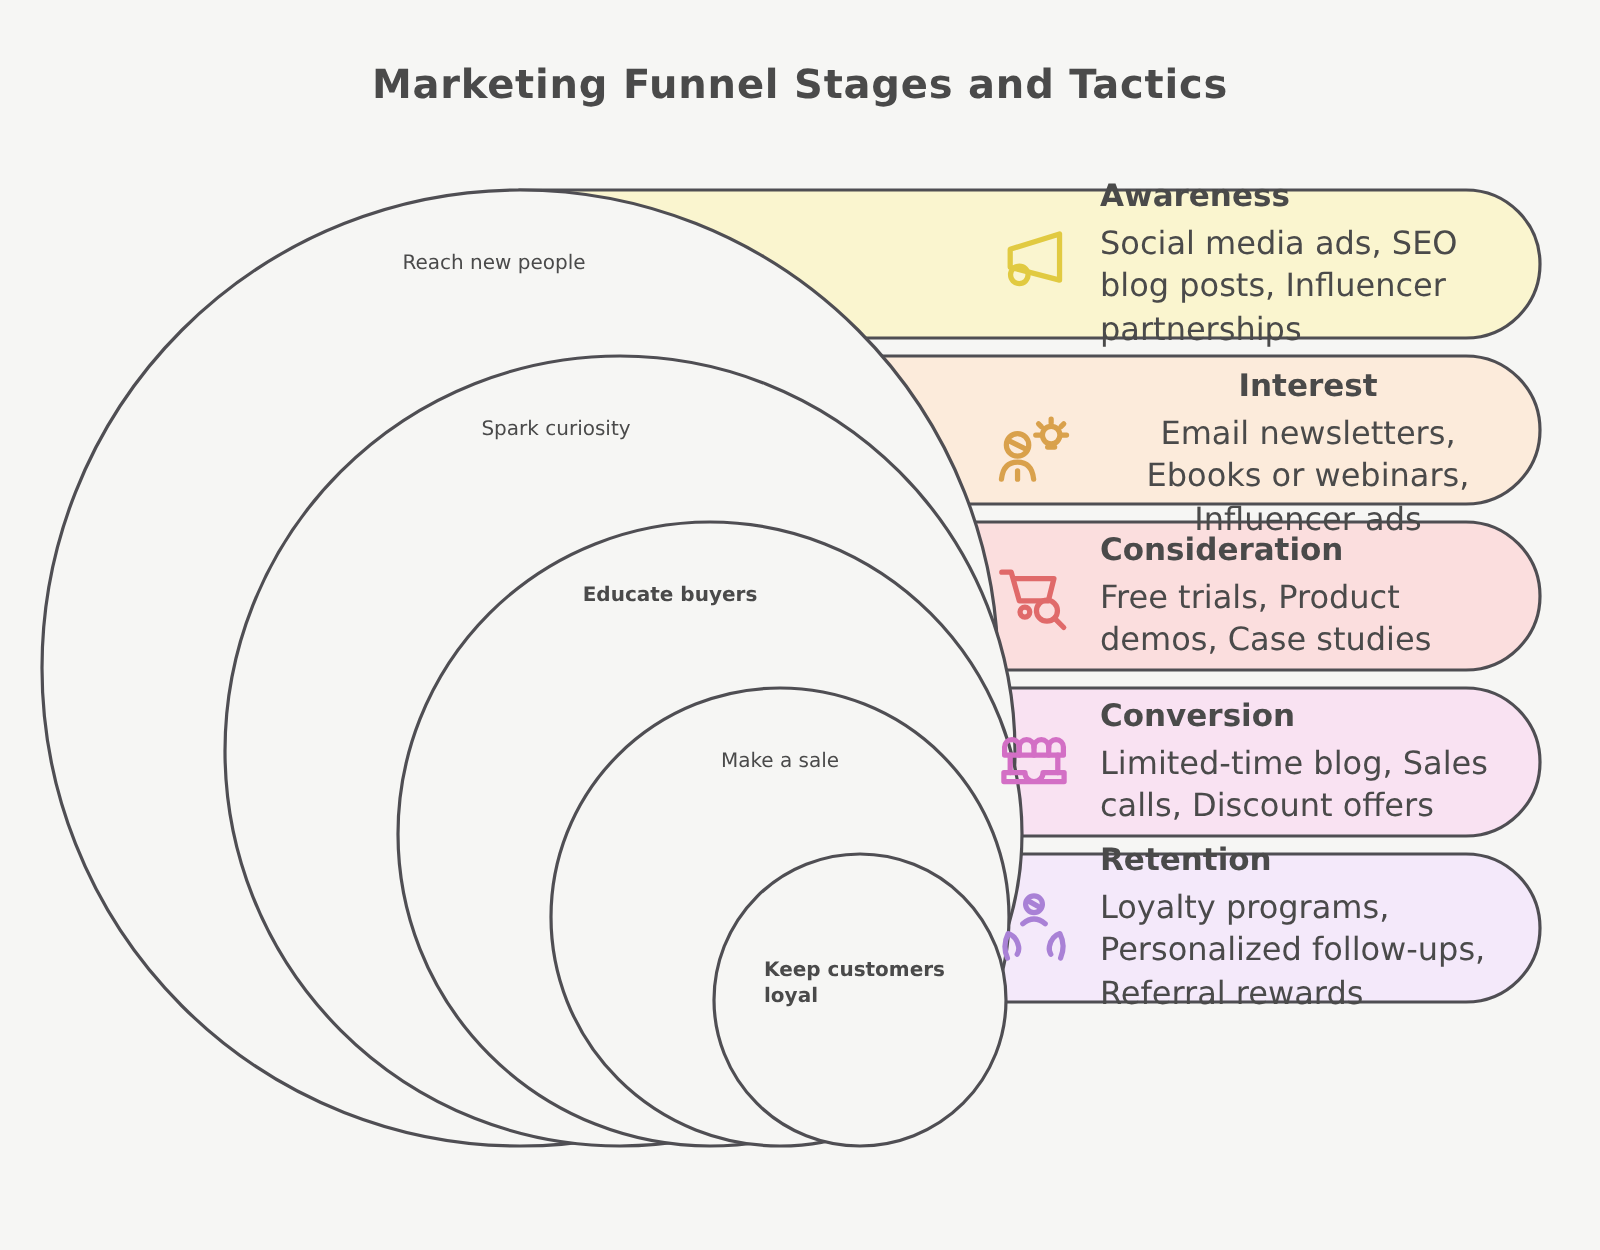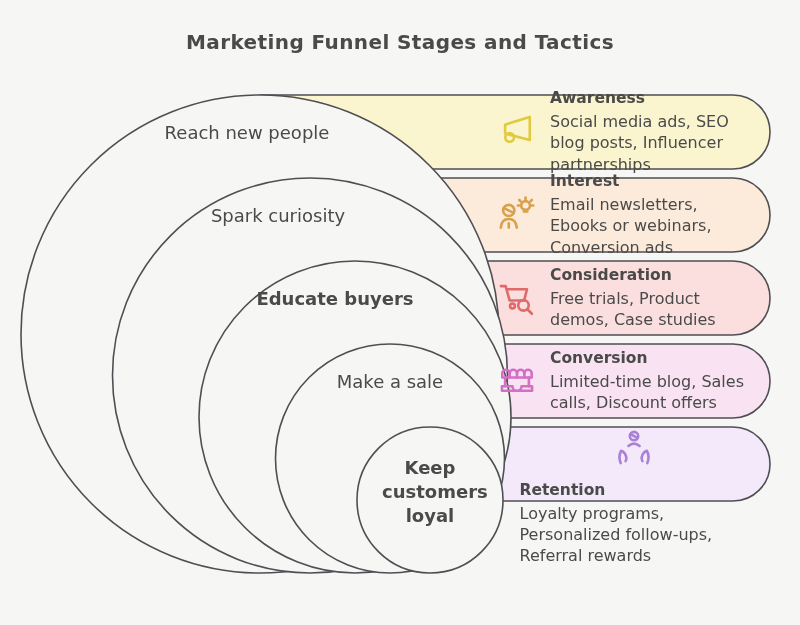--- a/index.html
+++ b/index.html
@@ -17,21 +17,21 @@
   .stage{position:relative;width:800px;height:625px;}
   .shapes{position:absolute;left:0;top:0;}
   .band{stroke:var(--outline);stroke-width:1.6;}
   .fcircle{fill:var(--background);stroke:var(--outline);stroke-width:1.6;}
   .page-title{
     position:absolute;left:0;top:30px;width:800px;text-align:center;
     font-size:20px;font-weight:700;letter-spacing:.4px;color:var(--text);
   }
   .clabel{
     position:absolute;transform:translate(-50%,-50%);
-    font-size:18px;color:var(--text);white-space:nowrap;text-align:center;
+    font-size:10px;color:var(--text);white-space:nowrap;
   }
   .clabel.wrap{white-space:normal;width:96px;line-height:1.32;font-weight:bold;}
   .band-row{
     position:absolute;left:496px;width:276px;height:74px;
     display:flex;align-items:center;gap:12px;
   }
   .band-icon{flex:0 0 42px;width:42px;height:42px;display:flex;align-items:center;justify-content:center;}
   .band-icon svg{width:42px;height:42px;}
   .band-text{flex:1;padding-right:14px;}
   .band-title{font-size:15.5px;font-weight:600;color:var(--text);margin-bottom:4px;}
@@ -73,35 +73,35 @@
         <path d="M19.3 3.4 V16.6 L5.2 12.9 V7.8 Z"></path>
         <circle cx="7.8" cy="15.1" r="2.5"></circle>
       </svg>
     </span>
     <div class="band-text">
       <div class="band-title">Awareness</div>
       <div class="band-sub">Social media ads, SEO blog posts, Influencer partnerships</div>
     </div>
   </div>
 
-  <div class="band-row" style="top:178px;">
+  <div class="band-row" style="top:190px;text-align:center;">
     <span class="band-icon" style="color: rgb(217, 161, 76);">
       <svg viewBox="0 0 24 24" fill="none" stroke="currentColor" stroke-width="1.5" stroke-linecap="round" stroke-linejoin="round">
         <circle cx="7.3" cy="9.4" r="3.2"></circle>
         <path d="M4.6 8.1 l5.5 2.7"></path>
         <path d="M2.7 19.2 q.5 -4.9 4.6 -4.9 q4.1 0 4.6 4.9"></path>
         <path d="M7.3 16.8 v2.4"></path>
         <circle cx="16.9" cy="6.6" r="2.5"></circle>
         <path d="M15.9 10 h2"></path>
         <path d="M16.9 2 v1.1 M13.3 3.4 l.8 .8 M20.5 3.4 l-.8 .8 M12.5 6.6 h1.2 M21.3 6.6 h-1.2"></path>
       </svg>
     </span>
     <div class="band-text">
       <div class="band-title">Interest</div>
-      <div class="band-sub">Email newsletters, Ebooks or webinars, Conversion ads</div>
+      <div class="band-sub">Email newsletters, Ebooks or webinars, Influencer ads</div>
     </div>
   </div>
 
   <div class="band-row" style="top:261px;">
     <span class="band-icon" style="color: rgb(224, 106, 106);">
       <svg viewBox="0 0 24 24" fill="none" stroke="currentColor" stroke-width="1.5" stroke-linecap="round" stroke-linejoin="round">
         <path d="M2.8 5.2 h2.7 l2.3 8.2 h7.6"></path>
         <path d="M6.3 7 h11.4 l-1.6 6.4"></path>
         <circle cx="9.4" cy="16.6" r="1.4"></circle>
         <circle cx="15.7" cy="16.2" r="3"></circle>
@@ -122,21 +122,21 @@
         <path d="M5.2 10 v5 M18.8 10 v5"></path>
         <path d="M3.4 15 h6 a2.6 2.6 0 0 0 5.2 0 h6 v2.6 h-17.2 Z"></path>
       </svg>
     </span>
     <div class="band-text">
       <div class="band-title">Conversion</div>
       <div class="band-sub">Limited-time blog, Sales calls, Discount offers</div>
     </div>
   </div>
 
-  <div class="band-row" style="top:427px;flex-direction:column;">
+  <div class="band-row" style="top:427px;">
     <span class="band-icon" style="color: rgb(169, 129, 214);">
       <svg viewBox="0 0 24 24" fill="none" stroke="currentColor" stroke-width="1.5" stroke-linecap="round" stroke-linejoin="round">
         <circle cx="12" cy="5.2" r="2.4"></circle>
         <path d="M10.1 4.1 l3.9 2.2"></path>
         <path d="M8.8 10.8 q3.2 -2.7 6.4 0"></path>
         <path d="M4.4 20.6 q-1.5 -3.6 .2 -7 q2.4 .8 3 3.7 q.2 1.2 -.4 2.2"></path>
         <path d="M19.6 20.6 q1.5 -3.6 -.2 -7 q-2.4 .8 -3 3.7 q-.2 1.2 .4 2.2"></path>
       </svg>
     </span>
     <div class="band-text">

